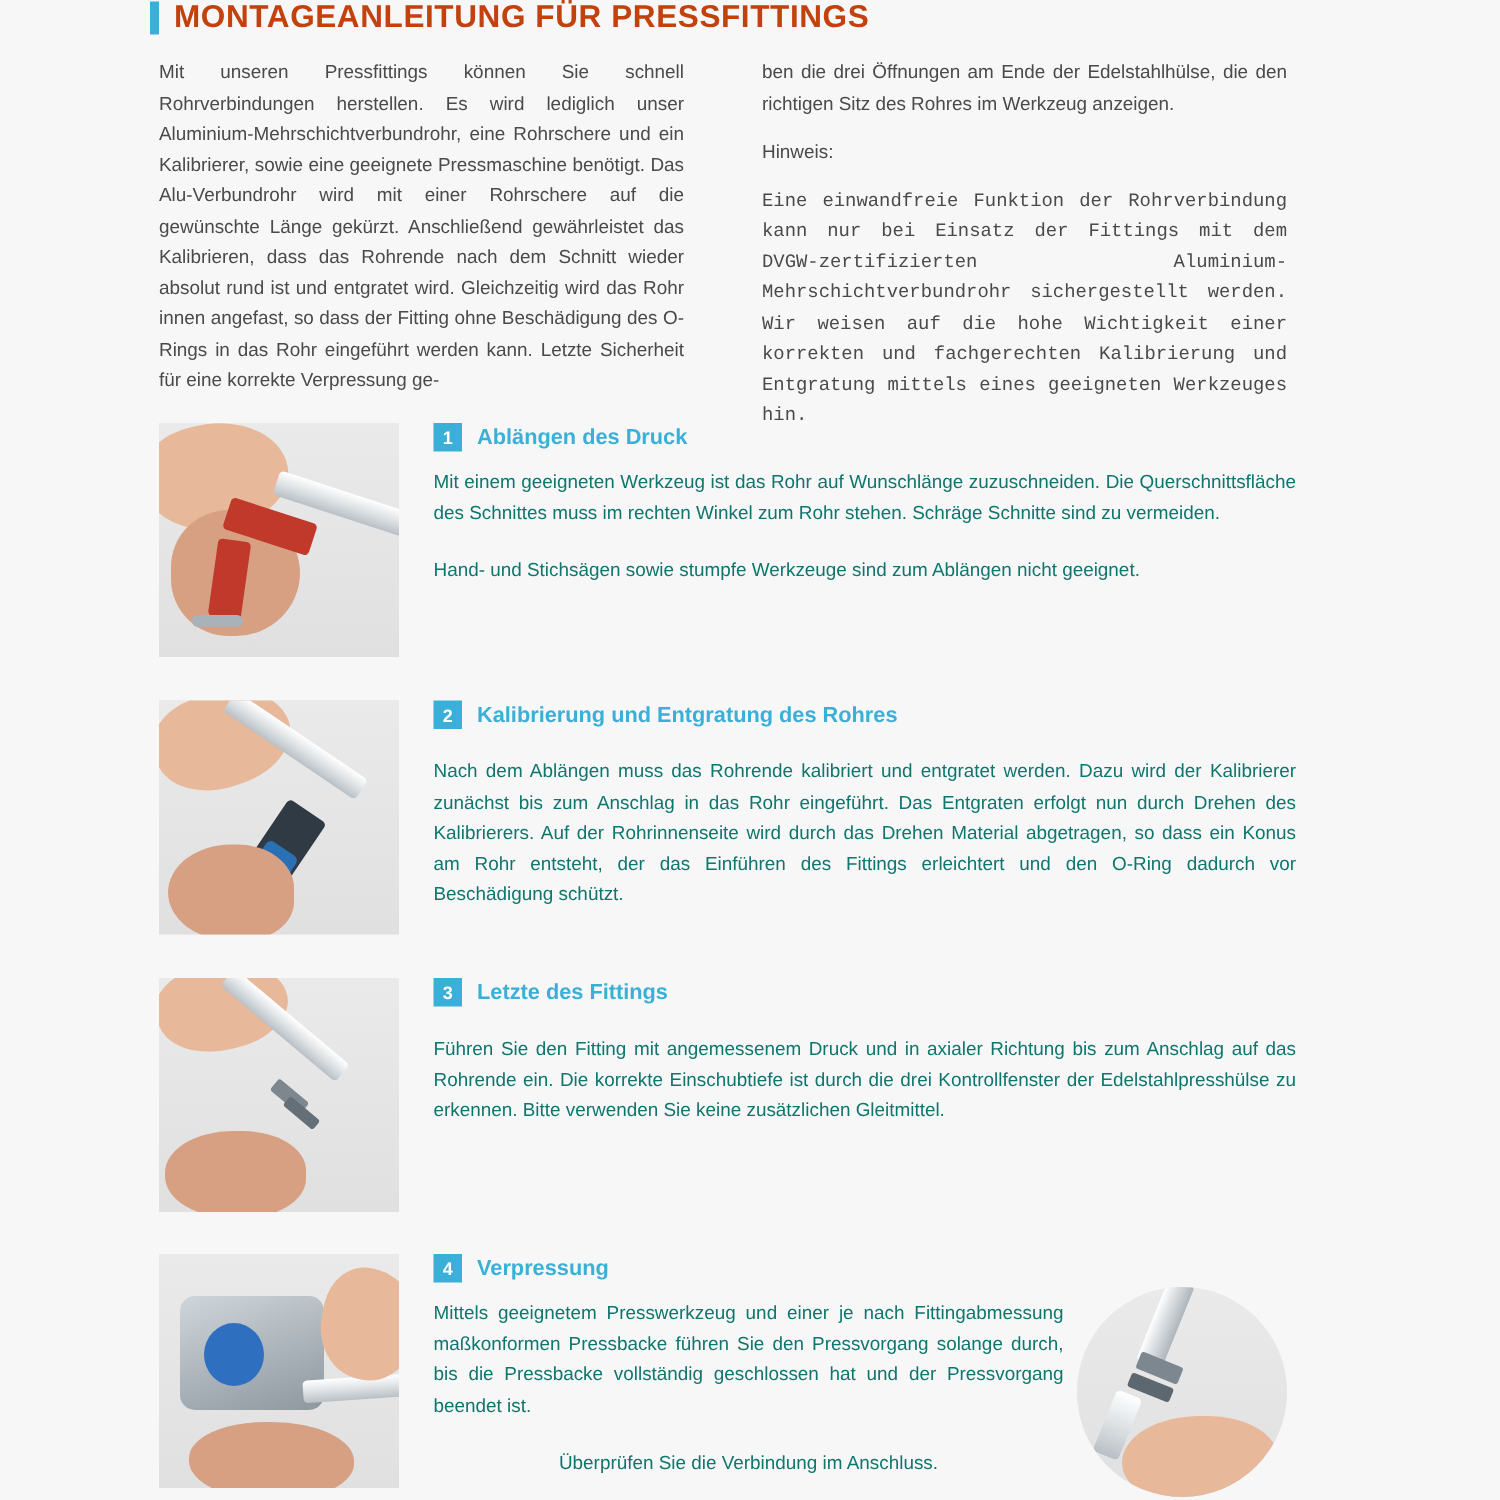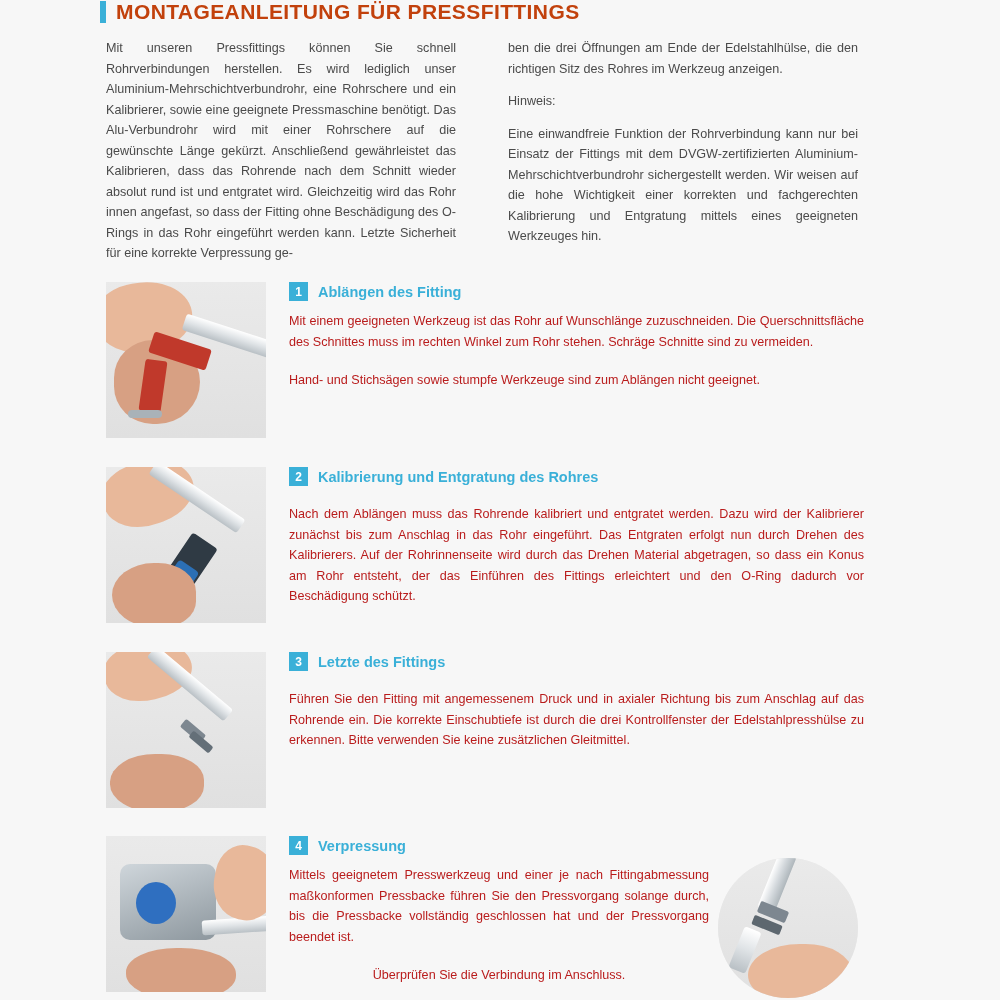--- a/index.html
+++ b/index.html
@@ -69,20 +69,21 @@
     color: #3ab0d8;
     font-size: 12.6px;
     line-height: 20.5px;
     margin: 0 0 2px 0;
   }
   .note-body {
     margin: 0;
     font-size: 12.6px;
     line-height: 20.5px;
     text-align: justify;
+    font-family: Liberation Mono, monospace;
   }
 
   
   .step {
     position: absolute;
     left: 106px;
     width: 760px;
     display: flex;
     gap: 0px;
   }
@@ -119,21 +120,21 @@
   .step-title {
     color: #3ab0d8;
     font-size: 14.5px;
     font-weight: bold;
   }
   .step-text {
     margin: 0 0 14px 0;
     font-size: 12.6px;
     line-height: 20.5px;
     text-align: justify;
-    color: #b91c1c;
+    color: #0f766e;
   }
   .step-text:last-child { margin-bottom: 0; margin-top: 18px; }
 
   
   #step-1 { top: 282px; }
   #step-2 { top: 467px; }
   #step-3 { top: 652px; }
   #step-4 { top: 836px; }
 
   #step-4 .step-body { width: 420px; }
@@ -220,21 +221,21 @@
       <div class="hand" style="left:-10px; top:0px; width:96px; height:70px; transform:rotate(-12deg);"></div>
       <div class="hand hand-dark" style="left:8px; top:58px; width:86px; height:84px; border-radius:45% 50% 50% 45%;"></div>
       <div class="pipe" style="left:76px; top:46px; width:96px; height:17px; transform:rotate(18deg);"></div>
       <div class="tool-red" style="left:44px; top:58px; width:60px; height:22px; transform:rotate(18deg);"></div>
       <div class="tool-red" style="left:36px; top:78px; width:22px; height:52px; transform:rotate(8deg);"></div>
       <div class="tool-grey" style="left:22px; top:128px; width:34px; height:8px; border-radius:6px;"></div>
     </div>
     <div class="step-body">
       <div class="step-head">
         <div class="step-num">1</div>
-        <div class="step-title">Ablängen des Fitting</div>
+        <div class="step-title">Ablängen des Druck</div>
       </div>
       <p class="step-text">Mit einem geeigneten Werkzeug ist das Rohr auf Wunschlänge zuzuschneiden. Die Querschnittsfläche des Schnittes muss im rechten Winkel zum Rohr stehen. Schräge Schnitte sind zu vermeiden.</p>
       <p class="step-text">Hand- und Stichsägen sowie stumpfe Werkzeuge sind zum Ablängen nicht geeignet.</p>
     </div>
   </div>
 
   <div class="step" id="step-2">
     <div class="step-img">
       <div class="photo-bg"></div>
       <div class="hand" style="left:-4px; top:-6px; width:92px; height:64px; transform:rotate(-20deg);"></div>

